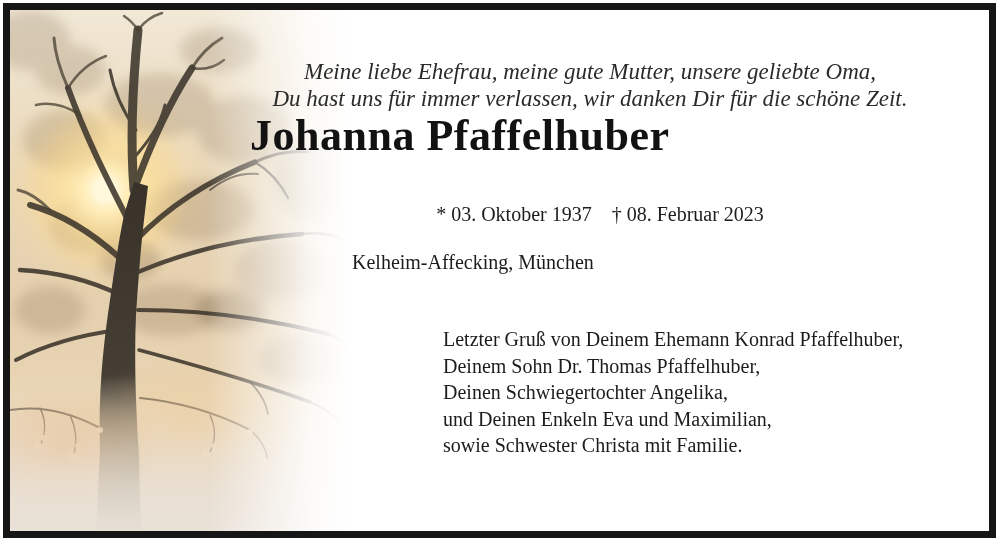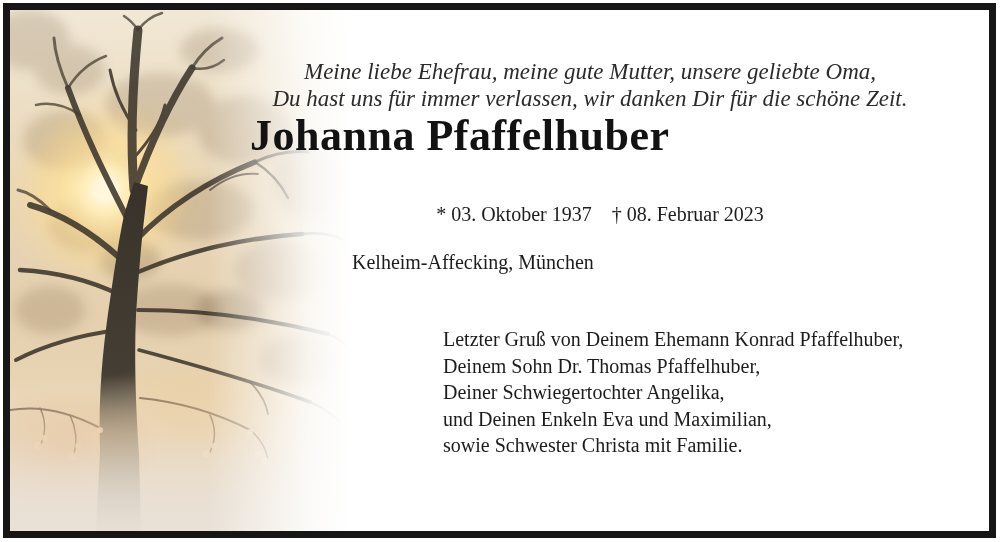--- a/index.html
+++ b/index.html
@@ -184,19 +184,19 @@
     <span class="birth">* 03. Oktober 1937</span><span>† 08. Februar 2023</span>
   </div>
 
   <div class="txt residence">
     <span class="bold">Kelheim-Affecking</span><span>, München</span>
   </div>
 
   <div class="txt farewell">
     <div>Letzter Gruß von Deinem Ehemann Konrad Pfaffelhuber,</div>
     <div>Deinem Sohn Dr. Thomas Pfaffelhuber,</div>
-    <div>Deiner Schwiegertochter Angelika,</div>
+    <div>Deinen Schwiegertochter Angelika,</div>
     <div>und Deinen Enkeln Eva und Maximilian,</div>
     <div>sowie Schwester Christa mit Familie.</div>
   </div>
 
 
 </div>
 
 </body></html>

